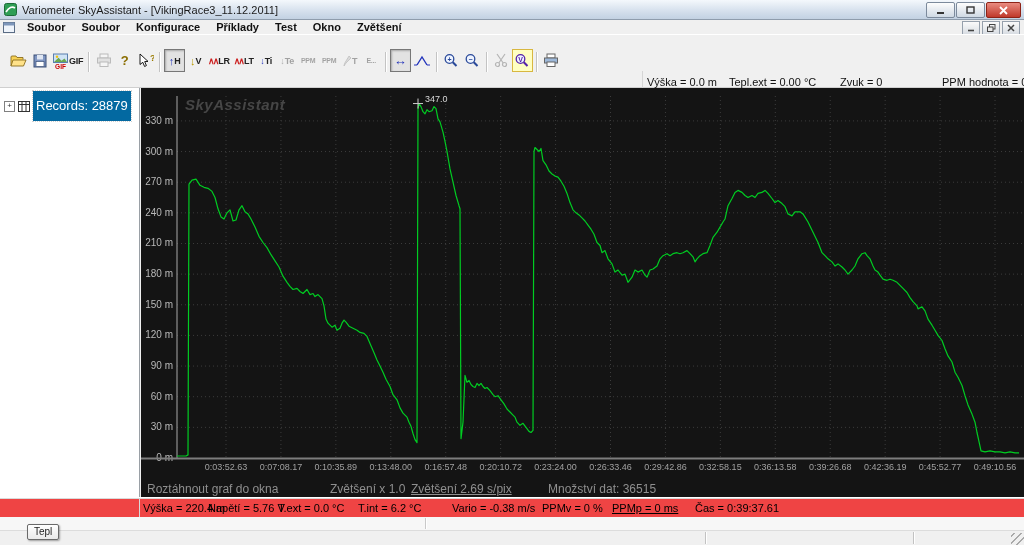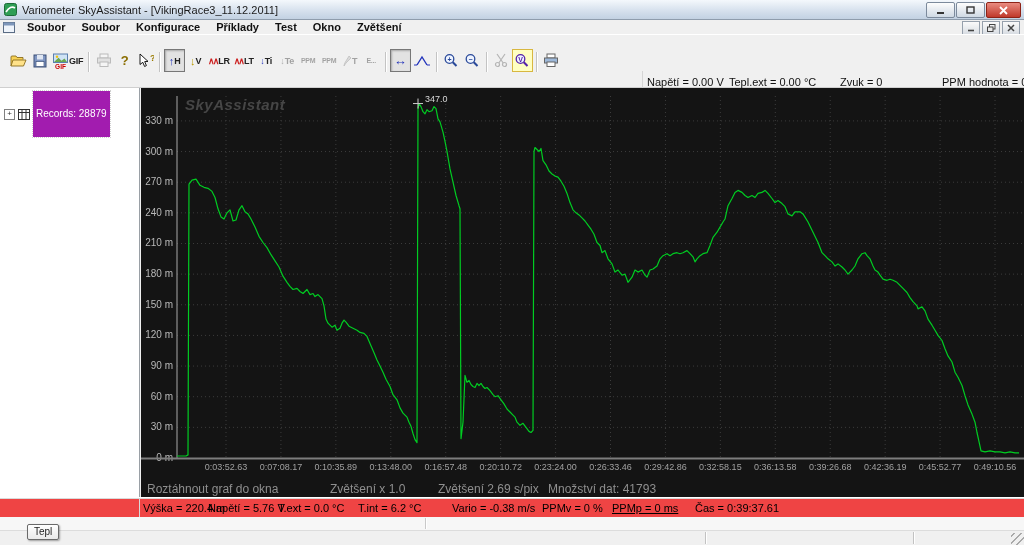--- a/index.html
+++ b/index.html
@@ -40,28 +40,28 @@
   .zig{color:#cc2222;font-size:9px;font-weight:bold;letter-spacing:-2px;margin-right:1px;}
   
   .info-panel{position:absolute;left:642px;top:36px;right:0;height:50px;border-left:1px solid #d5d5d5;}
   .info-col{position:absolute;top:3px;font-size:11px;line-height:16px;white-space:nowrap;color:#111;}
   
   .tree{position:absolute;left:0;top:88px;width:140px;height:409px;background:#fff;
         border-right:1px solid #9aa0a6;box-sizing:border-box;}
   .tree-row{display:flex;align-items:center;margin:3px 0 0 4px;gap:3px;}
   .expand{width:9px;height:9px;border:1px solid #808080;background:#fff;font-size:8px;line-height:7px;
           text-align:center;color:#333;}
-  .tree-label{background:#a21caf;color:#fff;padding:16px 3px;font-size:10px;line-height:14px;
+  .tree-label{background:#0369a1;color:#fff;padding:8px 3px;font-size:13px;line-height:14px;
               outline:1px dotted #d0d0d0;}
   
   .chart{position:absolute;left:141px;top:88px;width:883px;height:409px;background:#141414;}
   .chart svg{display:block;}
   .chart-footer{position:absolute;left:0;bottom:0;width:100%;height:16px;font-size:12px;color:#8f8f8f;}
   .chart-footer span{position:absolute;top:1px;white-space:nowrap;}
-  .cf-fit{left:6px;} .cf-z1{left:189px;} .cf-z2{left:297px;} .cf-count{left:407px;}
+  .cf-fit{left:6px;} .cf-z1{left:189px;} .cf-z2{left:270px;text-decoration:underline;} .cf-count{left:407px;}
   
   .status1{position:absolute;left:0;top:497px;width:100%;height:20px;background:#ef4444;
            border-top:1px solid #ffffff;box-shadow:inset 0 1px 0 #dadada;}
   .status1 span{position:absolute;top:4px;font-size:11px;color:#000;white-space:nowrap;}
   .status1 .vdiv{position:absolute;left:139px;top:0;height:100%;border-left:1px solid #d8d8d8;}
   .strip2{position:absolute;left:0;top:517px;width:100%;height:13px;background:#f7f7f7;}
   .strip2 .vdiv{position:absolute;left:425px;top:1px;height:11px;border-left:1px solid #c9c9c9;
                 border-right:1px solid #fff;}
   .bottombar{position:absolute;left:0;top:530px;width:100%;height:15px;background:#f0f0f0;
              border-top:1px solid #dcdcdc;font-size:11px;color:#222;}
@@ -303,20 +303,21 @@
             <svg width="16" height="15" viewBox="0 0 16 15">
               <rect x="4" y="1" width="8" height="4" fill="#fff" stroke="#666"></rect>
               <rect x="1.5" y="5" width="13" height="5" fill="#9db8d9" stroke="#666"></rect>
               <rect x="4" y="9" width="8" height="4.5" fill="#fff" stroke="#666"></rect>
             </svg>
           </span>
         </div>
       </div>
     <div class="info-panel" id="info-panel">
         <div class="info-col" style="left: 4px;">
+          <div>Výška = 0.0 m</div>
           <div>Napětí = 0.00 V</div>
           <div>Rychlost stoupání = 0.00 m/s</div>
         </div>
         <div class="info-col" style="left: 86px;">
           <div>Tepl.ext = 0.00 °C</div>
           <div>Tepl.int = 0.00 °C</div>
           <div>Tlak = 0.00 hPa</div>
         </div>
         <div class="info-col" style="left: 197px;">
           <div>Zvuk = 0</div>
@@ -403,21 +404,21 @@
         <text x="44" y="22" fill="#464646" font-size="15" font-style="italic" font-weight="bold" letter-spacing="0.5" font-family="Liberation Sans, sans-serif">SkyAssistant</text>
         <polyline points="36.0,368.0 45.0,368.0 47.0,366.9 48.0,96.2 51.0,92.2 55.0,91.1 59.0,97.3 63.0,99.3 67.0,100.3 71.0,103.4 74.0,109.5 77.0,120.8 80.0,128.9 83.0,131.0 86.0,124.8 89.0,121.8 92.0,133.0 95.0,132.0 98.0,121.8 101.0,117.7 104.0,123.8 107.0,125.9 110.0,131.0 114.0,139.1 118.0,148.3 122.0,154.5 126.0,159.6 130.0,166.7 134.0,172.9 138.0,179.0 142.0,188.2 146.0,194.3 149.0,198.4 152.0,201.5 156.0,200.4 159.0,203.5 162.0,205.5 166.0,201.5 169.0,206.6 172.0,205.5 174.0,208.6 177.0,206.6 181.0,210.6 183.0,217.8 185.0,231.1 187.0,235.2 191.0,239.2 194.0,237.2 196.0,242.3 199.0,240.3 201.0,235.2 203.0,232.1 205.0,234.1 208.0,238.2 212.0,240.3 216.0,242.3 219.0,244.4 223.0,245.4 226.0,248.4 229.0,255.6 233.0,264.8 236.0,271.9 239.0,278.1 242.0,284.2 245.0,291.3 249.0,298.5 252.0,306.7 256.0,311.8 259.0,319.9 262.0,325.1 266.0,329.1 268.0,334.2 270.0,338.3 272.0,345.5 274.0,351.6 276.0,354.7 277.0,20.6 278.0,15.5 280.0,18.6 282.0,23.7 284.0,25.8 286.0,21.7 288.0,23.7 291.0,22.7 293.0,18.6 295.0,20.6 297.0,30.9 299.0,33.9 302.0,44.1 304.0,53.3 306.0,63.5 309.0,80.9 312.0,94.2 315.0,107.5 318.0,117.7 319.0,120.8 320.0,350.6 322.0,334.2 324.0,287.3 326.0,294.4 328.0,292.4 330.0,296.5 332.0,298.5 334.0,299.5 336.0,295.4 338.0,297.5 340.0,295.4 342.0,298.5 344.0,300.5 346.0,299.5 349.0,302.6 352.0,306.7 354.0,308.7 357.0,307.7 360.0,311.8 363.0,315.9 366.0,321.0 369.0,324.0 372.0,327.1 374.0,329.1 376.0,334.2 379.0,337.3 382.0,335.3 385.0,339.4 388.0,343.4 390.0,344.5 392.0,342.4 393.0,63.5 394.0,59.5 396.0,61.5 398.0,63.5 400.0,60.5 402.0,72.7 405.0,76.8 408.0,83.0 411.0,86.0 414.0,88.1 417.0,89.1 420.0,93.2 423.0,98.3 426.0,105.4 429.0,114.6 432.0,121.8 435.0,124.8 438.0,126.9 441.0,129.9 444.0,133.0 447.0,137.1 450.0,141.2 453.0,146.3 456.0,154.5 459.0,157.5 461.0,164.7 464.0,162.6 467.0,170.8 471.0,175.9 474.0,184.1 477.0,182.0 481.0,187.2 484.0,186.1 487.0,194.3 491.0,189.2 494.0,182.0 497.0,184.1 501.0,182.0 504.0,187.2 506.0,189.2 509.0,182.0 512.0,181.0 516.0,178.0 519.0,170.8 522.0,167.7 526.0,165.7 529.0,167.7 532.0,165.7 536.0,164.7 539.0,165.7 542.0,164.7 546.0,162.6 549.0,165.7 552.0,168.8 554.0,173.9 556.0,170.8 559.0,167.7 562.0,165.7 566.0,164.7 569.0,157.5 572.0,149.4 576.0,144.2 579.0,139.1 582.0,134.0 584.0,131.0 587.0,117.7 591.0,110.5 594.0,104.4 597.0,102.4 601.0,104.4 604.0,107.5 607.0,109.5 611.0,107.5 614.0,109.5 617.0,105.4 621.0,104.4 624.0,102.4 627.0,105.4 631.0,110.5 634.0,114.6 637.0,112.6 641.0,115.6 644.0,118.7 647.0,125.9 651.0,127.9 654.0,123.8 659.0,123.8 662.0,125.9 667.0,134.0 672.0,144.2 677.0,154.5 681.0,164.7 684.0,167.7 687.0,170.8 691.0,173.9 694.0,178.0 697.0,175.9 701.0,179.0 704.0,182.0 707.0,186.1 711.0,182.0 714.0,178.0 717.0,170.8 721.0,165.7 724.0,164.7 726.0,167.7 729.0,170.8 732.0,178.0 734.0,182.0 737.0,184.1 739.0,187.2 742.0,191.2 746.0,192.3 749.0,191.2 752.0,192.3 756.0,194.3 759.0,197.4 762.0,200.4 766.0,204.5 769.0,209.6 772.0,213.7 776.0,217.8 777.0,220.9 781.0,218.8 784.0,222.9 787.0,231.1 791.0,237.2 794.0,242.3 797.0,247.4 801.0,252.5 804.0,260.7 807.0,267.9 811.0,274.0 814.0,284.2 817.0,289.3 821.0,297.5 824.0,307.7 827.0,316.9 831.0,326.1 834.0,334.2 836.0,344.5 838.0,353.7 840.0,362.8 844.0,363.9 849.0,362.8 854.0,363.9 859.0,363.9 864.0,364.9 869.0,363.9 874.0,364.9 878.0,364.9" fill="none" stroke="#00cc22" stroke-width="1.2" stroke-linejoin="round"></polyline>
         <line x1="272" y1="15.539499999999975" x2="282" y2="15.539499999999975" stroke="#cdcdcd" stroke-width="1"></line>
         <line x1="277" y1="10.539499999999975" x2="277" y2="20.539499999999975" stroke="#cdcdcd" stroke-width="1"></line>
         <text x="284" y="13.539499999999975" fill="#d8d8d8" font-size="9" font-family="Liberation Sans, sans-serif">347.0</text>
       </svg>
     <div class="chart-footer">
       <span class="cf-fit">Roztáhnout graf do okna</span>
       <span class="cf-z1">Zvětšení x 1.0</span>
       <span class="cf-z2">Zvětšení  2.69 s/pix</span>
-      <span class="cf-count">Množství dat: 41793</span>
+      <span class="cf-count">Množství dat: 36515</span>
     </div>
   </div>
 
   <div class="status1" id="status1">
     <span class="vdiv"></span>
   <span style="left: 143px;">Výška = 220.4 m</span>
       <span style="left: 208px;">Napětí = 5.76 V</span>
       <span style="left: 278px;">T.ext = 0.0 °C</span>
       <span style="left: 358px;">T.int = 6.2 °C</span>
       <span style="left: 452px;">Vario = -0.38 m/s</span>

